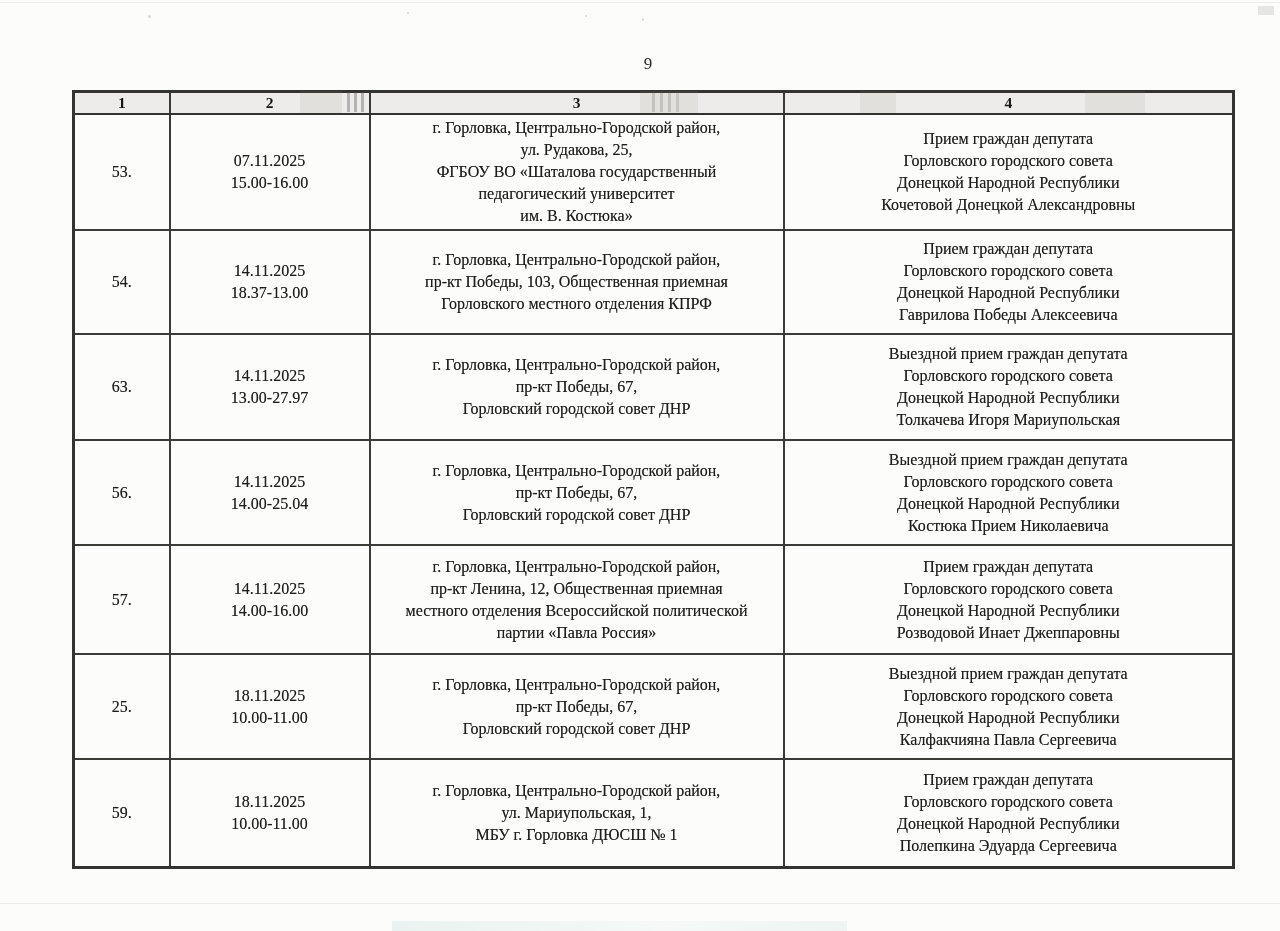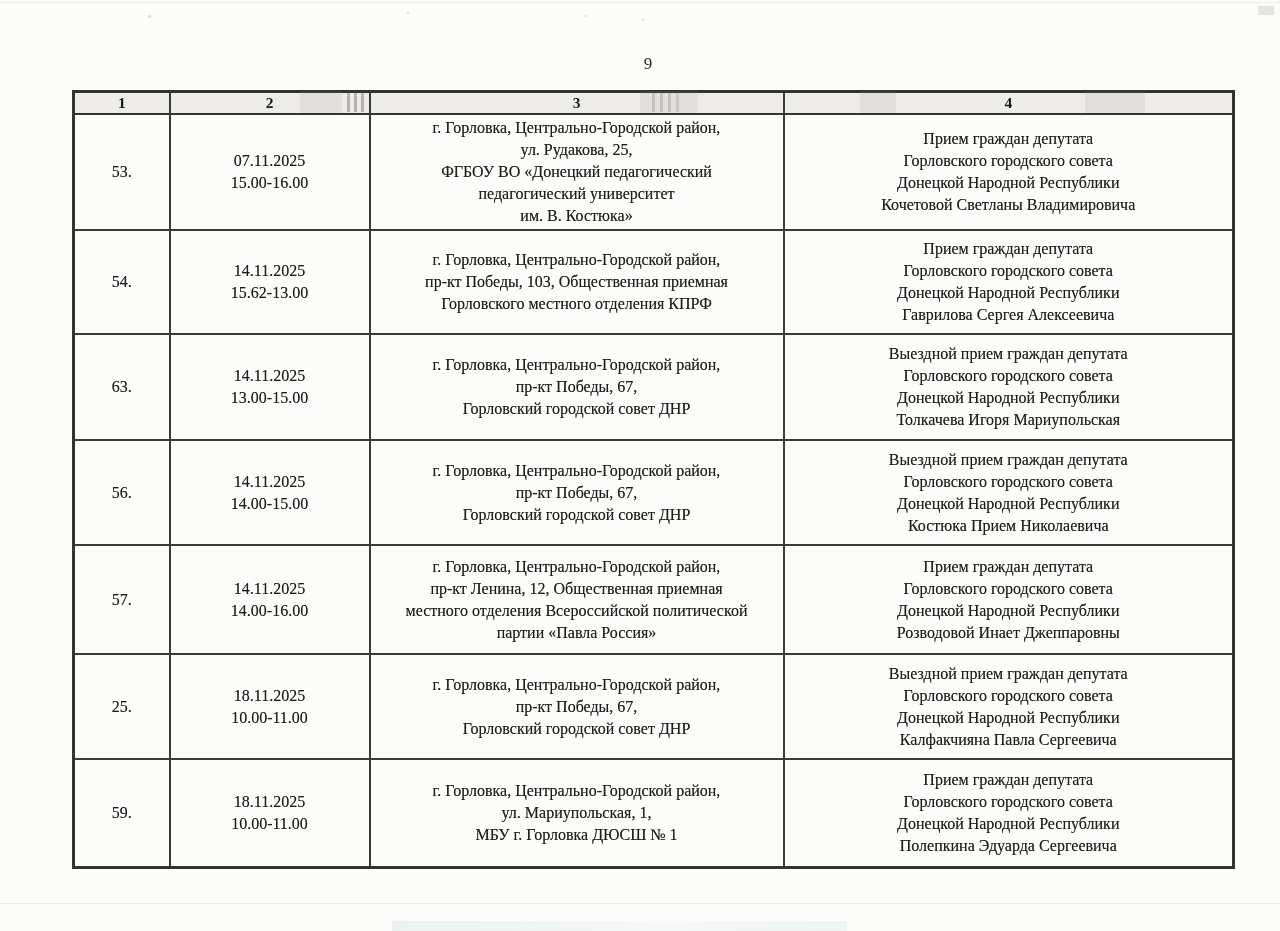--- a/index.html
+++ b/index.html
@@ -78,78 +78,78 @@
           <td>
             <div class="ln">53.</div>
           </td>
           <td>
             <div class="ln">07.11.2025</div>
             <div class="ln">15.00-16.00</div>
           </td>
           <td>
             <div class="ln">г. Горловка, Центрально-Городской район,</div>
             <div class="ln">ул. Рудакова, 25,</div>
-            <div class="ln">ФГБОУ ВО «Донецкий педагогический</div>
+            <div class="ln">ФГБОУ ВО «Шаталова государственный</div>
             <div class="ln">педагогический университет</div>
             <div class="ln">им. В. Костюка»</div>
           </td>
           <td>
             <div class="ln">Прием граждан депутата</div>
             <div class="ln">Горловского городского совета</div>
             <div class="ln">Донецкой Народной Республики</div>
-            <div class="ln">Кочетовой Светланы Владимировича</div>
+            <div class="ln">Кочетовой Донецкой Александровны</div>
           </td>
         </tr>
         <tr>
           <td>
             <div class="ln">54.</div>
           </td>
           <td>
             <div class="ln">14.11.2025</div>
-            <div class="ln">15.62-13.00</div>
+            <div class="ln">18.37-13.00</div>
           </td>
           <td>
             <div class="ln">г. Горловка, Центрально-Городской район,</div>
             <div class="ln">пр-кт Победы, 103, Общественная приемная</div>
             <div class="ln">Горловского местного отделения КПРФ</div>
           </td>
           <td>
             <div class="ln">Прием граждан депутата</div>
             <div class="ln">Горловского городского совета</div>
             <div class="ln">Донецкой Народной Республики</div>
-            <div class="ln">Гаврилова Сергея Алексеевича</div>
+            <div class="ln">Гаврилова Победы Алексеевича</div>
           </td>
         </tr>
         <tr>
           <td>
             <div class="ln">63.</div>
           </td>
           <td>
             <div class="ln">14.11.2025</div>
-            <div class="ln">13.00-15.00</div>
+            <div class="ln">13.00-27.97</div>
           </td>
           <td>
             <div class="ln">г. Горловка, Центрально-Городской район,</div>
             <div class="ln">пр-кт Победы, 67,</div>
             <div class="ln">Горловский городской совет ДНР</div>
           </td>
           <td>
             <div class="ln">Выездной прием граждан депутата</div>
             <div class="ln">Горловского городского совета</div>
             <div class="ln">Донецкой Народной Республики</div>
             <div class="ln">Толкачева Игоря Мариупольская</div>
           </td>
         </tr>
         <tr>
           <td>
             <div class="ln">56.</div>
           </td>
           <td>
             <div class="ln">14.11.2025</div>
-            <div class="ln">14.00-15.00</div>
+            <div class="ln">14.00-25.04</div>
           </td>
           <td>
             <div class="ln">г. Горловка, Центрально-Городской район,</div>
             <div class="ln">пр-кт Победы, 67,</div>
             <div class="ln">Горловский городской совет ДНР</div>
           </td>
           <td>
             <div class="ln">Выездной прием граждан депутата</div>
             <div class="ln">Горловского городского совета</div>
             <div class="ln">Донецкой Народной Республики</div>

